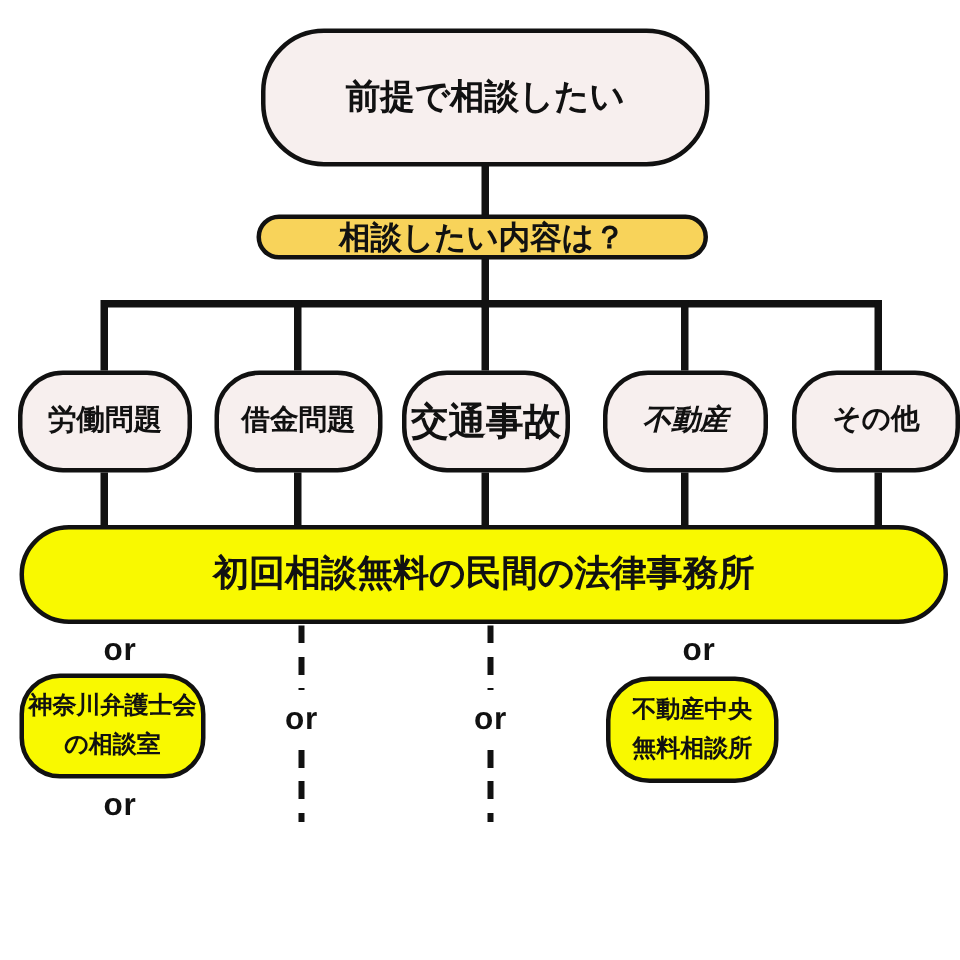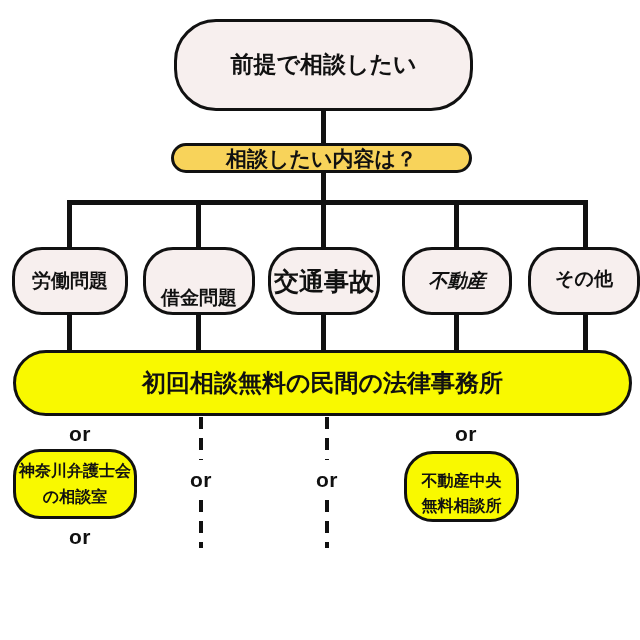--- a/index.html
+++ b/index.html
@@ -72,21 +72,21 @@
 
   <div class="vline" style="left:67px;top:200px;height:47px;"></div>
   <div class="vline" style="left:196px;top:200px;height:47px;"></div>
   <div class="vline" style="left:321px;top:200px;height:47px;"></div>
   <div class="vline" style="left:454px;top:200px;height:47px;"></div>
   <div class="vline" style="left:583px;top:200px;height:47px;"></div>
 
   <div class="node" style="left:12px;top:247px;width:116px;height:68px;border-radius:30px;font-size:19px;">
     <div>労働問題</div>
   </div>
-  <div class="node" style="left:143px;top:247px;width:112px;height:68px;border-radius:30px;font-size:19px;align-items:flex-end;">
+  <div class="node" style="left:143px;top:247px;width:112px;height:68px;border-radius:30px;font-size:19px;">
     <div>借金問題</div>
   </div>
   <div class="node" style="left:268px;top:247px;width:112px;height:68px;border-radius:30px;font-size:25px;">
     <div>交通事故</div>
   </div>
   <div class="node" style="left:402px;top:247px;width:110px;height:68px;border-radius:30px;font-size:19px;font-style:italic;">
     <div>不動産</div>
   </div>
   <div class="node" style="left:528px;top:247px;width:112px;height:68px;border-radius:30px;font-size:19px;font-family:Liberation Mono, monospace;">
     <div>その他</div>
@@ -116,21 +116,21 @@
   <div class="dashline" style="left:199px;top:417px;height:43px;"></div>
   <div class="or" style="left:201px;top:480px;">or</div>
   <div class="dashline" style="left:199px;top:500px;height:48px;"></div>
 
   <div class="dashline" style="left:325px;top:417px;height:43px;"></div>
   <div class="or" style="left:327px;top:480px;">or</div>
   <div class="dashline" style="left:325px;top:500px;height:48px;"></div>
 
   <div class="or" style="left:466px;top:434px;">or</div>
 
-  <div class="node yellow" style="left:404px;top:451px;width:115px;height:71px;border-radius:29px;font-size:16px;line-height:1.6;align-items:flex-end;">
+  <div class="node yellow" style="left:404px;top:451px;width:115px;height:71px;border-radius:29px;font-size:16px;line-height:1.6;">
     <div>
       <div>不動産中央</div>
       <div>無料相談所</div>
     </div>
   </div>
 
 
 </div>
 
 </body></html>

